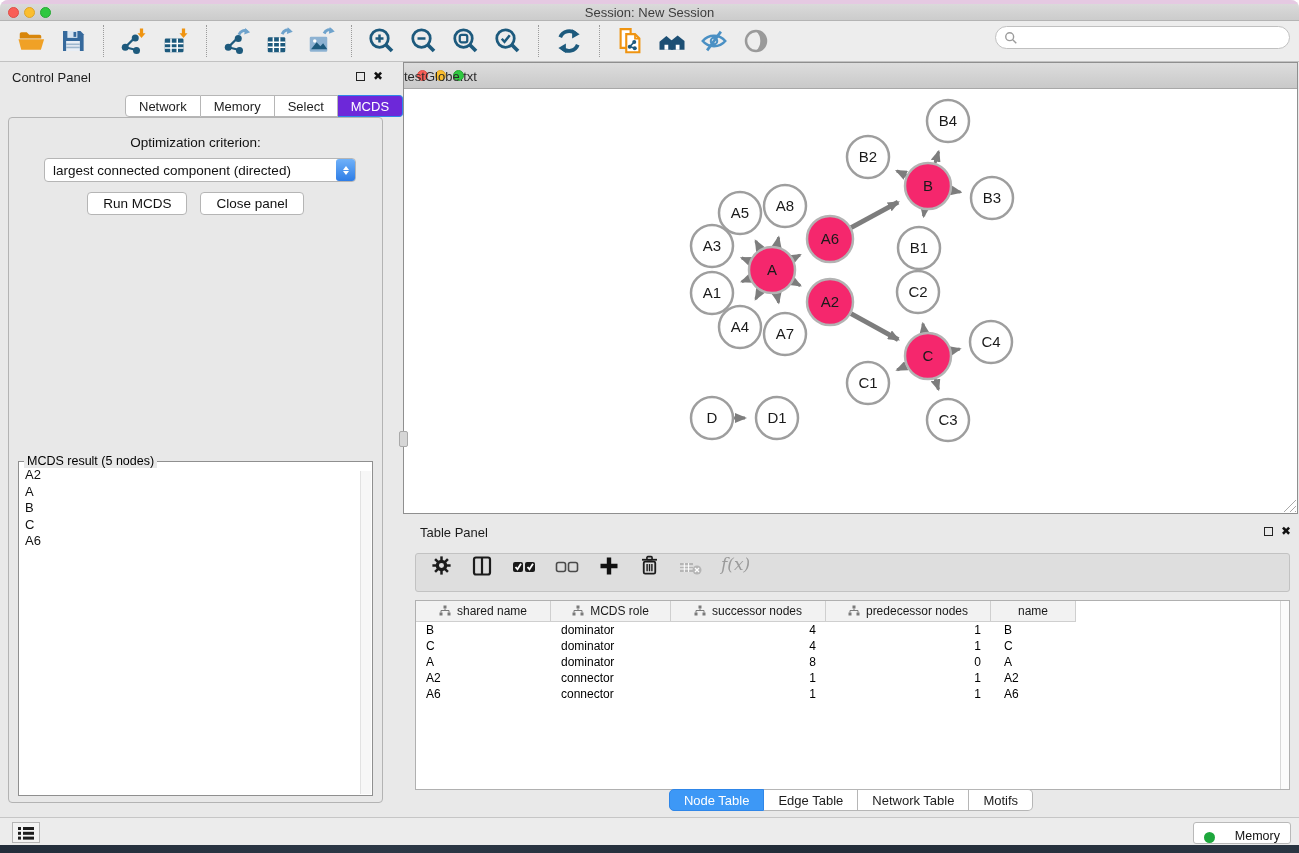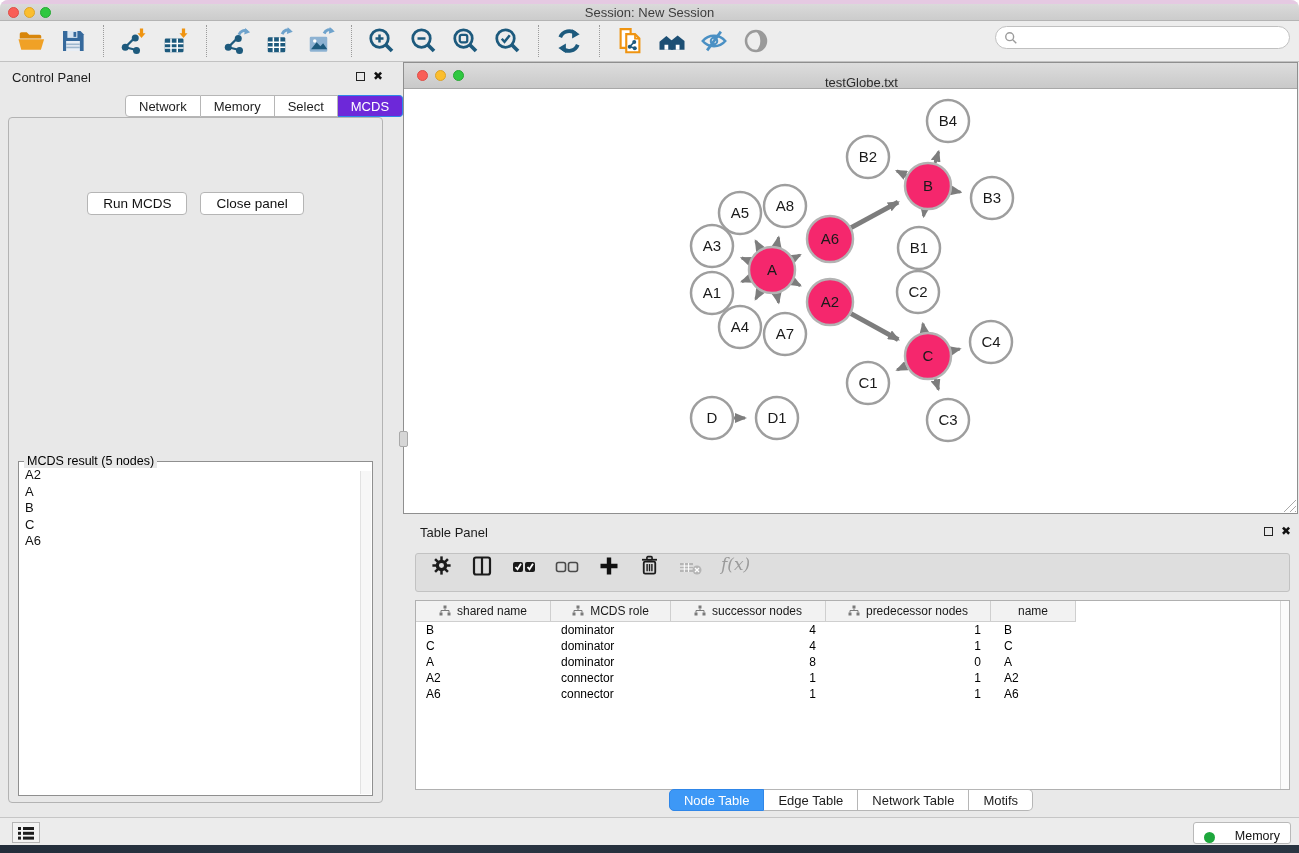--- a/index.html
+++ b/index.html
@@ -57,21 +57,21 @@
   .result-title{position:absolute;top:-8px;left:5px;background:#e8e8e8;padding:0 3px;font-size:12.5px;color:#000000;}
   .result-list{padding:5px 6px;font-size:13px;color:#111;line-height:16.5px;}
   .result-scroll{position:absolute;right:1px;top:9px;bottom:1px;width:11px;background:#f7f7f7;border-left:1px solid #e2e2e2;}
 
   
   .netwin{position:absolute;left:403px;top:62px;right:1px;height:452px;background:#ffffff;
           border:1px solid #8f8f8f;}
   .net-titlebar{position:absolute;top:0;left:0;right:0;height:26px;background:linear-gradient(#dddddd,#c9c9c9);
                 border-bottom:1px solid #a8a8a8;}
   .net-lights{position:absolute;left:13px;top:7px;display:flex;gap:7px;}
-  .net-title{position:absolute;left:0;right:0;top:12px;text-align:center;font-size:13px;color:#2b2b2b;padding-left:22px;}
+  .net-title{position:absolute;left:0;right:0;top:6px;text-align:left;font-size:13px;color:#2b2b2b;}
   .net-canvas{position:absolute;top:26px;left:0;right:0;bottom:0;background:#ffffff;}
   .edge-handle{position:absolute;left:-5px;top:368px;width:9px;height:16px;background:#d6d6d6;
                border:1px solid #a9a9a9;border-radius:2px;}
   .resize-grip{position:absolute;right:1px;bottom:1px;width:14px;height:14px;
                background:repeating-linear-gradient(135deg,transparent 0 3px,#a9a9a9 3px 4px);
                clip-path:polygon(100% 0,100% 100%,0 100%);}
 
   
   .tpanel{position:absolute;left:403px;top:517px;right:0;height:300px;background:#e9e9e9;}
   .tp-header{position:absolute;top:8px;left:17px;font-size:13px;color:#1c1c1c;}
@@ -291,20 +291,28 @@
       <span class="float-ic"></span>
       <span class="close-ic">✖</span>
     </div>
     <div class="cp-tabs">
       <div class="cp-tab">Network</div>
       <div class="cp-tab">Memory</div>
       <div class="cp-tab">Select</div>
       <div class="cp-tab active">MCDS</div>
     </div>
     <div class="cp-body">
+      <div class="crit-label">Optimization criterion:</div>
+      <div class="combo">
+        <div class="combo-text">largest connected component (directed)</div>
+        <div class="combo-step">
+          <span class="step-up"></span>
+            <span class="step-down"></span>
+        </div>
+      </div>
       <div class="cp-buttons">
         <div class="btn">Run MCDS</div>
         <div class="btn">Close panel</div>
       </div>
       <div class="result-box">
         <div class="result-title">MCDS result (5 nodes)</div>
         <div class="result-list">
           <div>A2</div>
           <div>A</div>
           <div>B</div>

